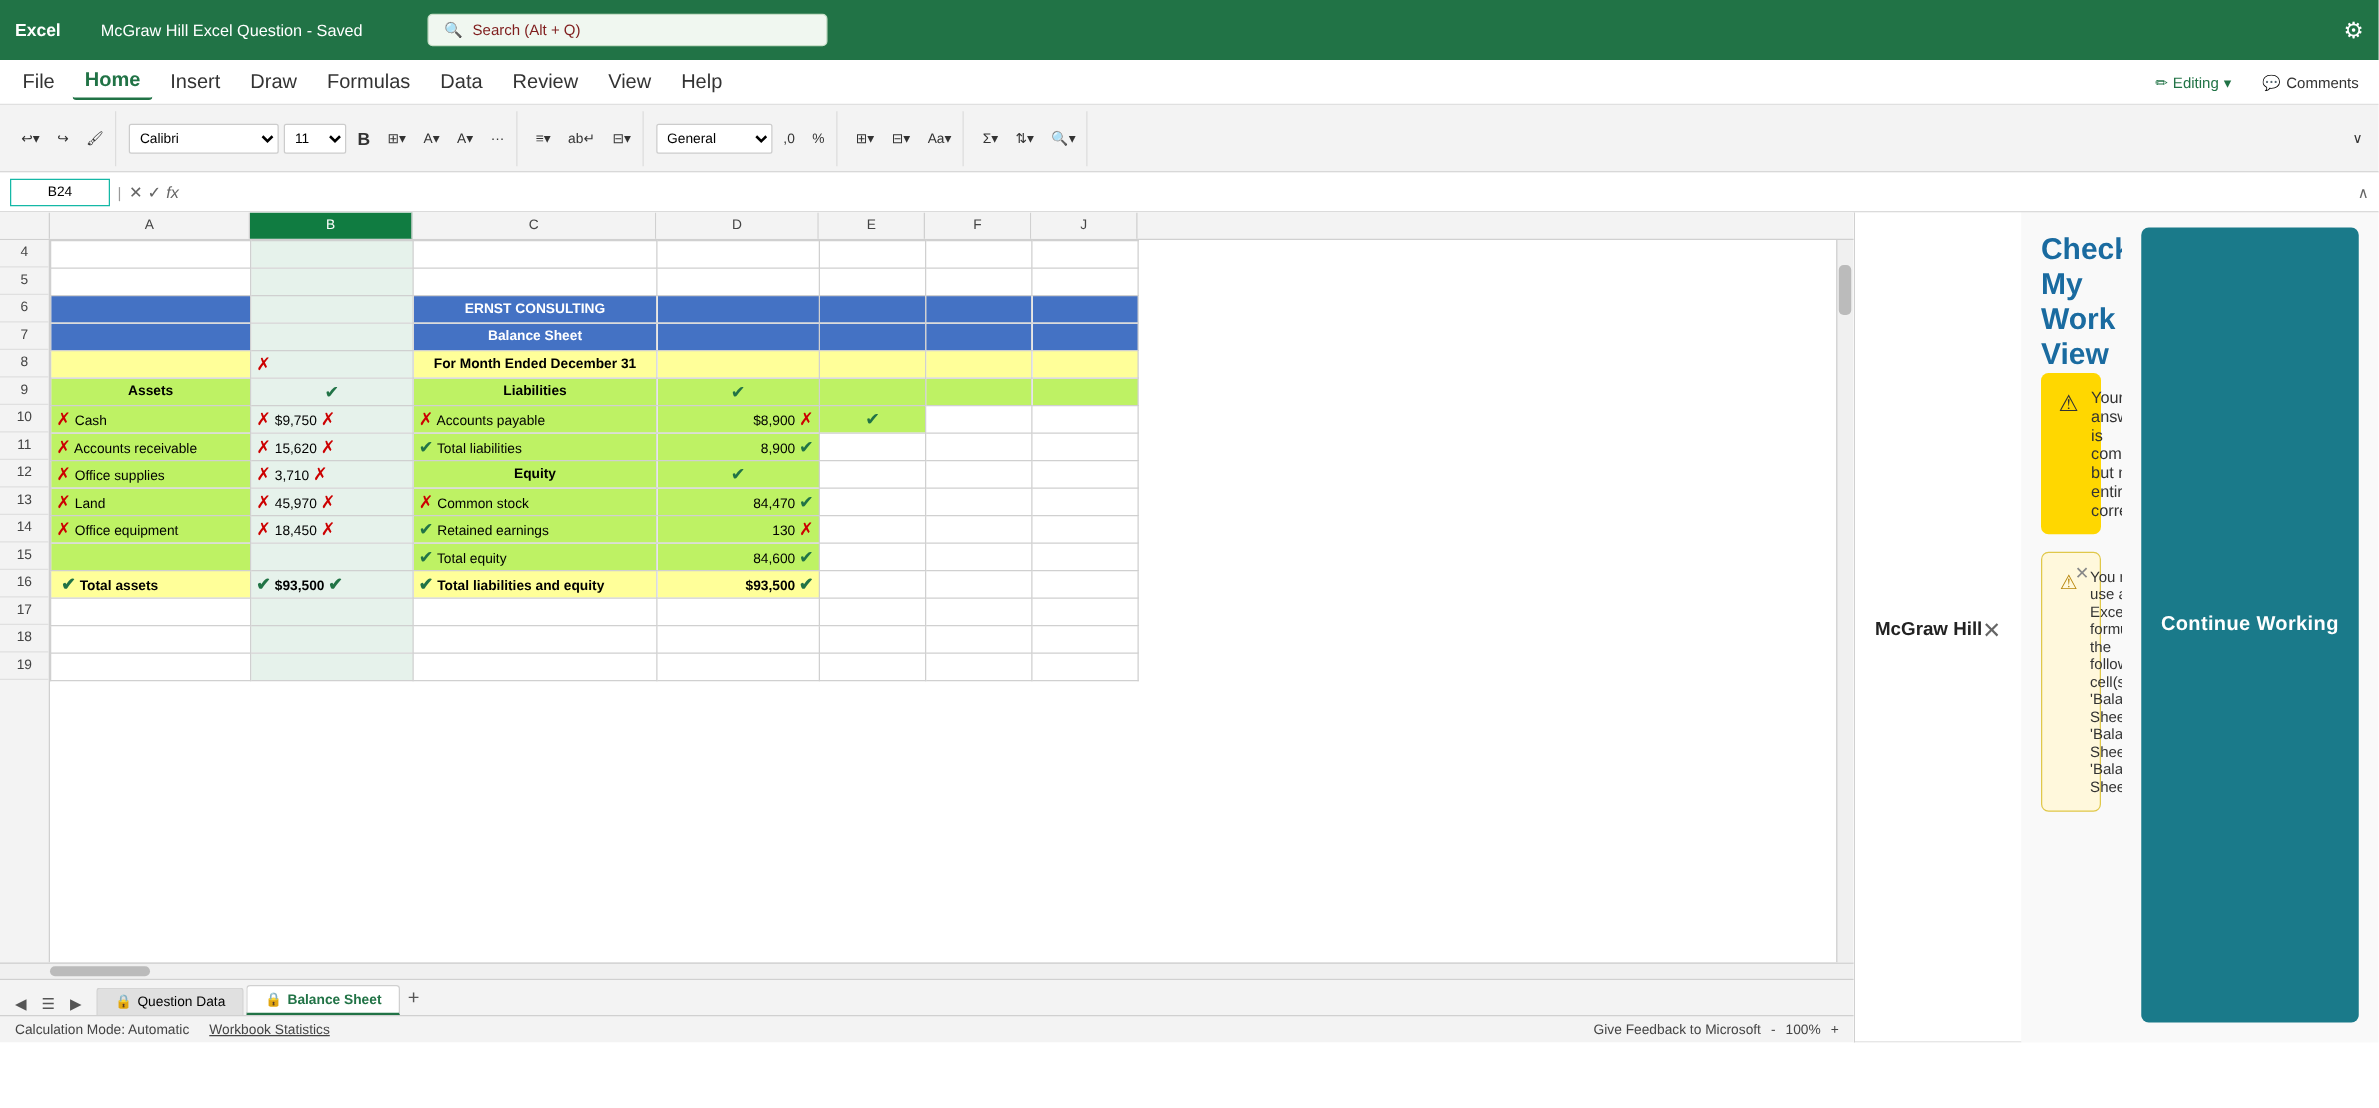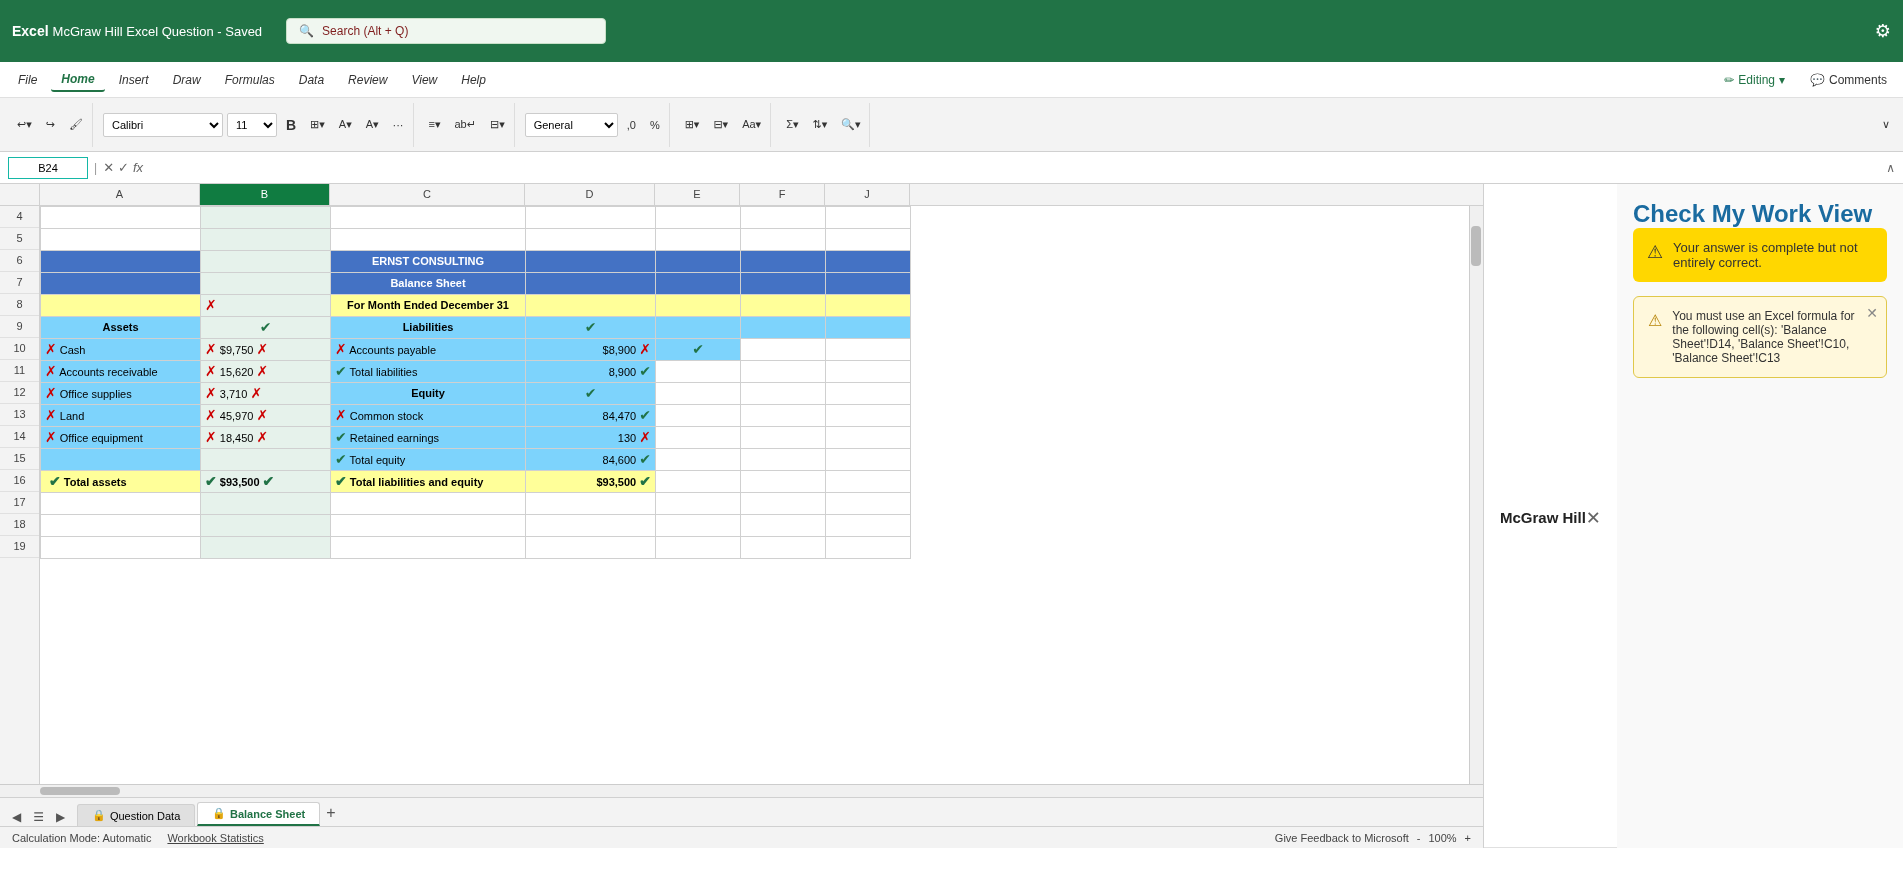--- a/index.html
+++ b/index.html
@@ -2,25 +2,25 @@
 <html><head>
   <meta charset="utf-8">
   <style>
     * { box-sizing: border-box; margin: 0; padding: 0; }
     body { font-family: 'Segoe UI', Arial, sans-serif; font-size: 12px; background: #fff; overflow: hidden; height: 886px; }
 
     
     .title-bar {
       background: #217346;
       color: #fff;
-      height: 62px;
+      height: 48px;
       display: flex;
       align-items: center;
       padding: 4px 12px;
-      gap: 4px;
+      gap: 32px;
     }
     .title-bar-search {
       margin-left: 20px;
       background: #f0f7f0;
       border: 1px solid #c9e0c9;
       border-radius: 4px;
       padding: 5px 12px;
       display: flex;
       align-items: center;
       gap: 8px;
@@ -37,23 +37,22 @@
       height: 36px;
       display: flex;
       align-items: center;
       padding: 0 8px;
       gap: 4px;
     }
     .menu-item {
       padding: 4px 10px;
       cursor: pointer;
       border-radius: 3px;
-      font-size: 12px;
+      font-size: 16px;
       color: #333;
-      font-style: italic;
     }
     .menu-item.active { border-bottom: 2px solid #217346; color: #217346; font-weight: 600; }
     .menu-right { margin-left: auto; display: flex; align-items: center; gap: 8px; }
     .editing-btn {
       display: flex; align-items: center; gap: 4px;
       color: #217346; font-size: 12px; padding: 4px 8px;
       border-radius: 3px; cursor: pointer; border: 1px solid transparent;
     }
     .comments-btn {
       display: flex; align-items: center; gap: 4px;
@@ -196,21 +195,21 @@
     .cell-w-b { width: 130px; }
     .cell-w-c { width: 195px; }
     .cell-w-d { width: 130px; }
     .cell-w-e { width: 85px; }
     .cell-w-f { width: 85px; }
     .cell-w-j { width: 85px; }
 
     
     .header-blue { background: #4472c4; color: #fff; text-align: center; font-weight: 600; }
     .header-yellow { background: #ffff99; }
-    .data-yellow { background: #7dd3fc; }
+    .data-yellow { background: #bef264; }
     .total-row { background: #ffff99; font-weight: 700; }
     .text-center { text-align: center; }
     .text-right { text-align: right; }
     .bold { font-weight: 700; margin-top: 32px; }
     .selected-col { background-color: #e6f2eb; }
 
     
     .check-green { color: #217346; font-size: 14px; }
     .cross-red { color: #cc0000; font-size: 14px; }
     .icon-cell { text-align: center; padding: 0 2px; }
@@ -788,15 +787,16 @@
         <span>Your answer is complete but not entirely correct.</span>
       </div>
 
       <div class="alert-secondary">
         <span class="alert-secondary-icon">⚠</span>
         <span>You must use an Excel formula for the following cell(s): 'Balance Sheet'!D14, 'Balance Sheet'!C10, 'Balance Sheet'!C13</span>
         <span class="alert-close">✕</span>
       </div>
     </div>
 
+    <button class="continue-btn">Continue Working</button>
   </div>
 
 </div>
 
 </body></html>

